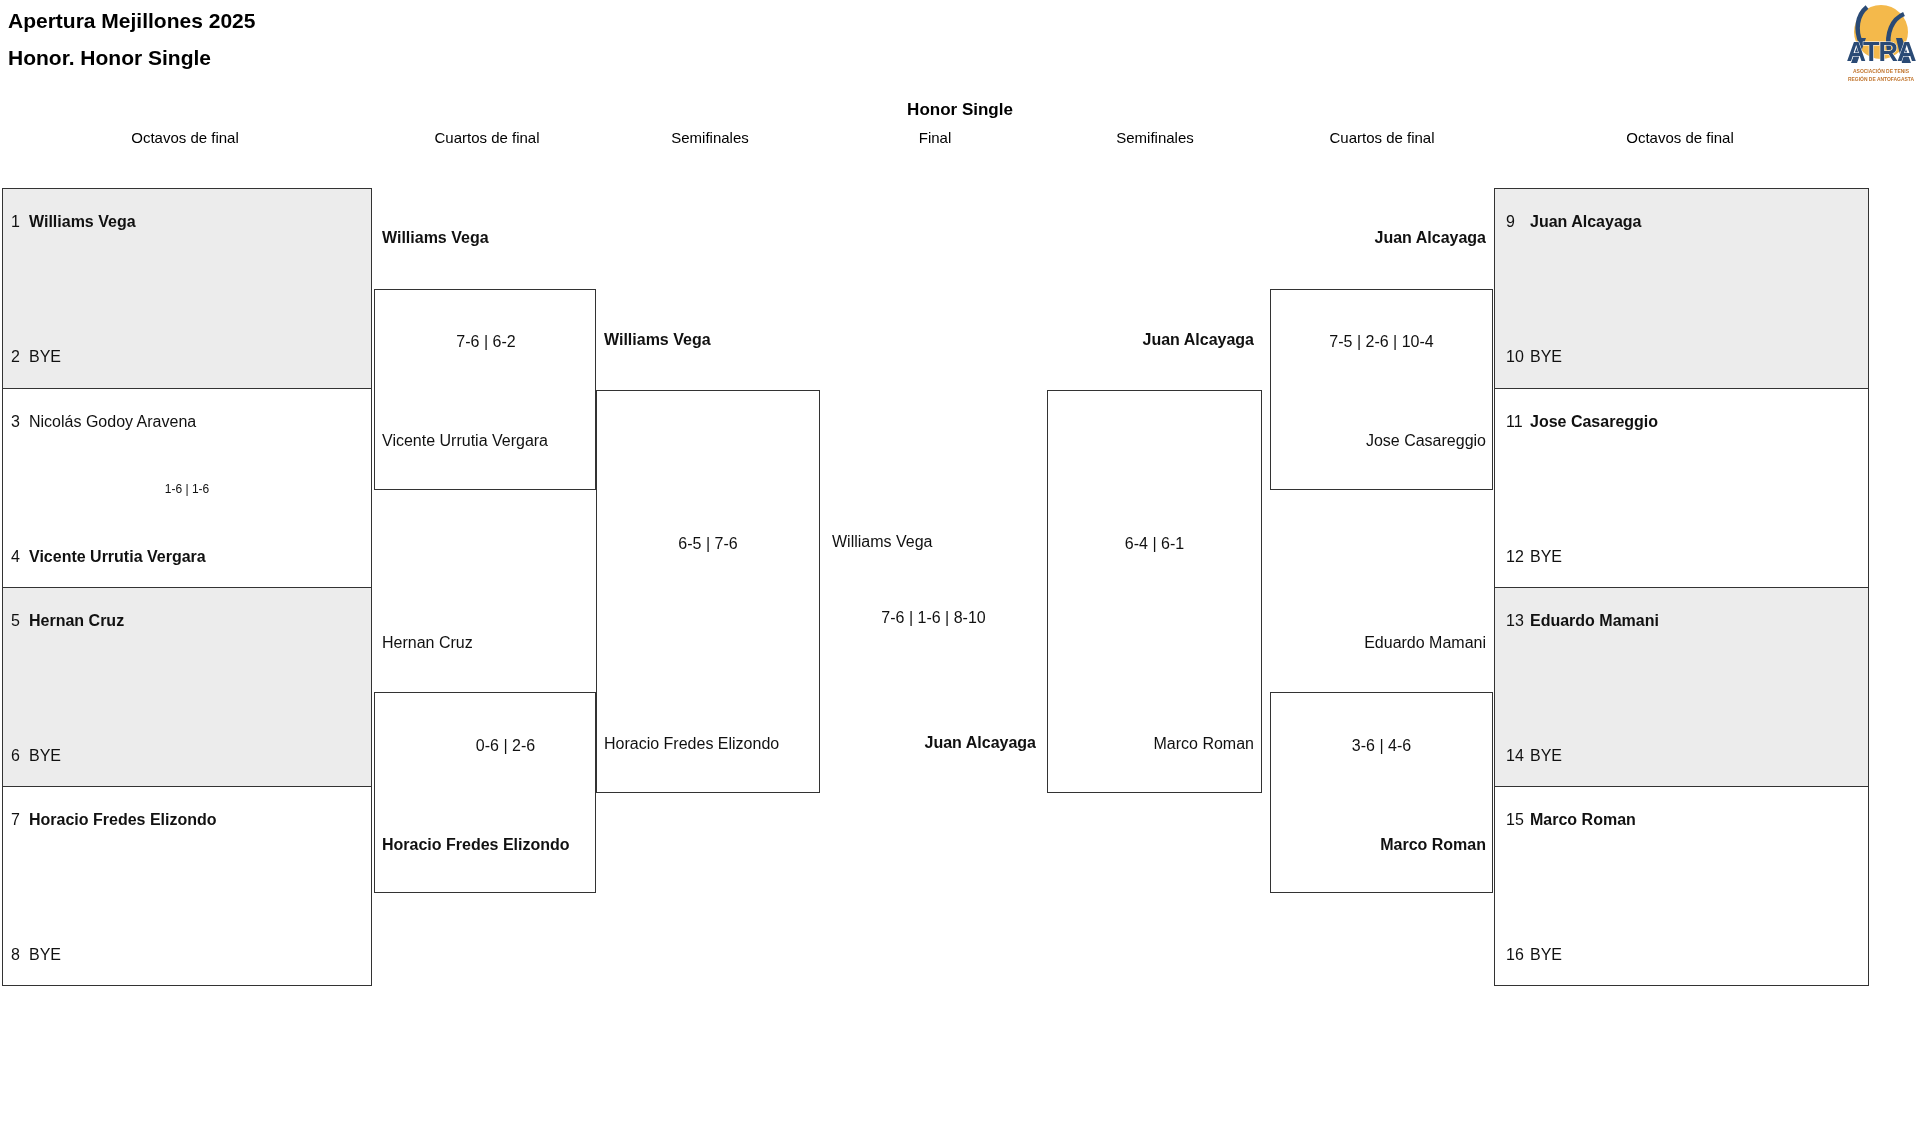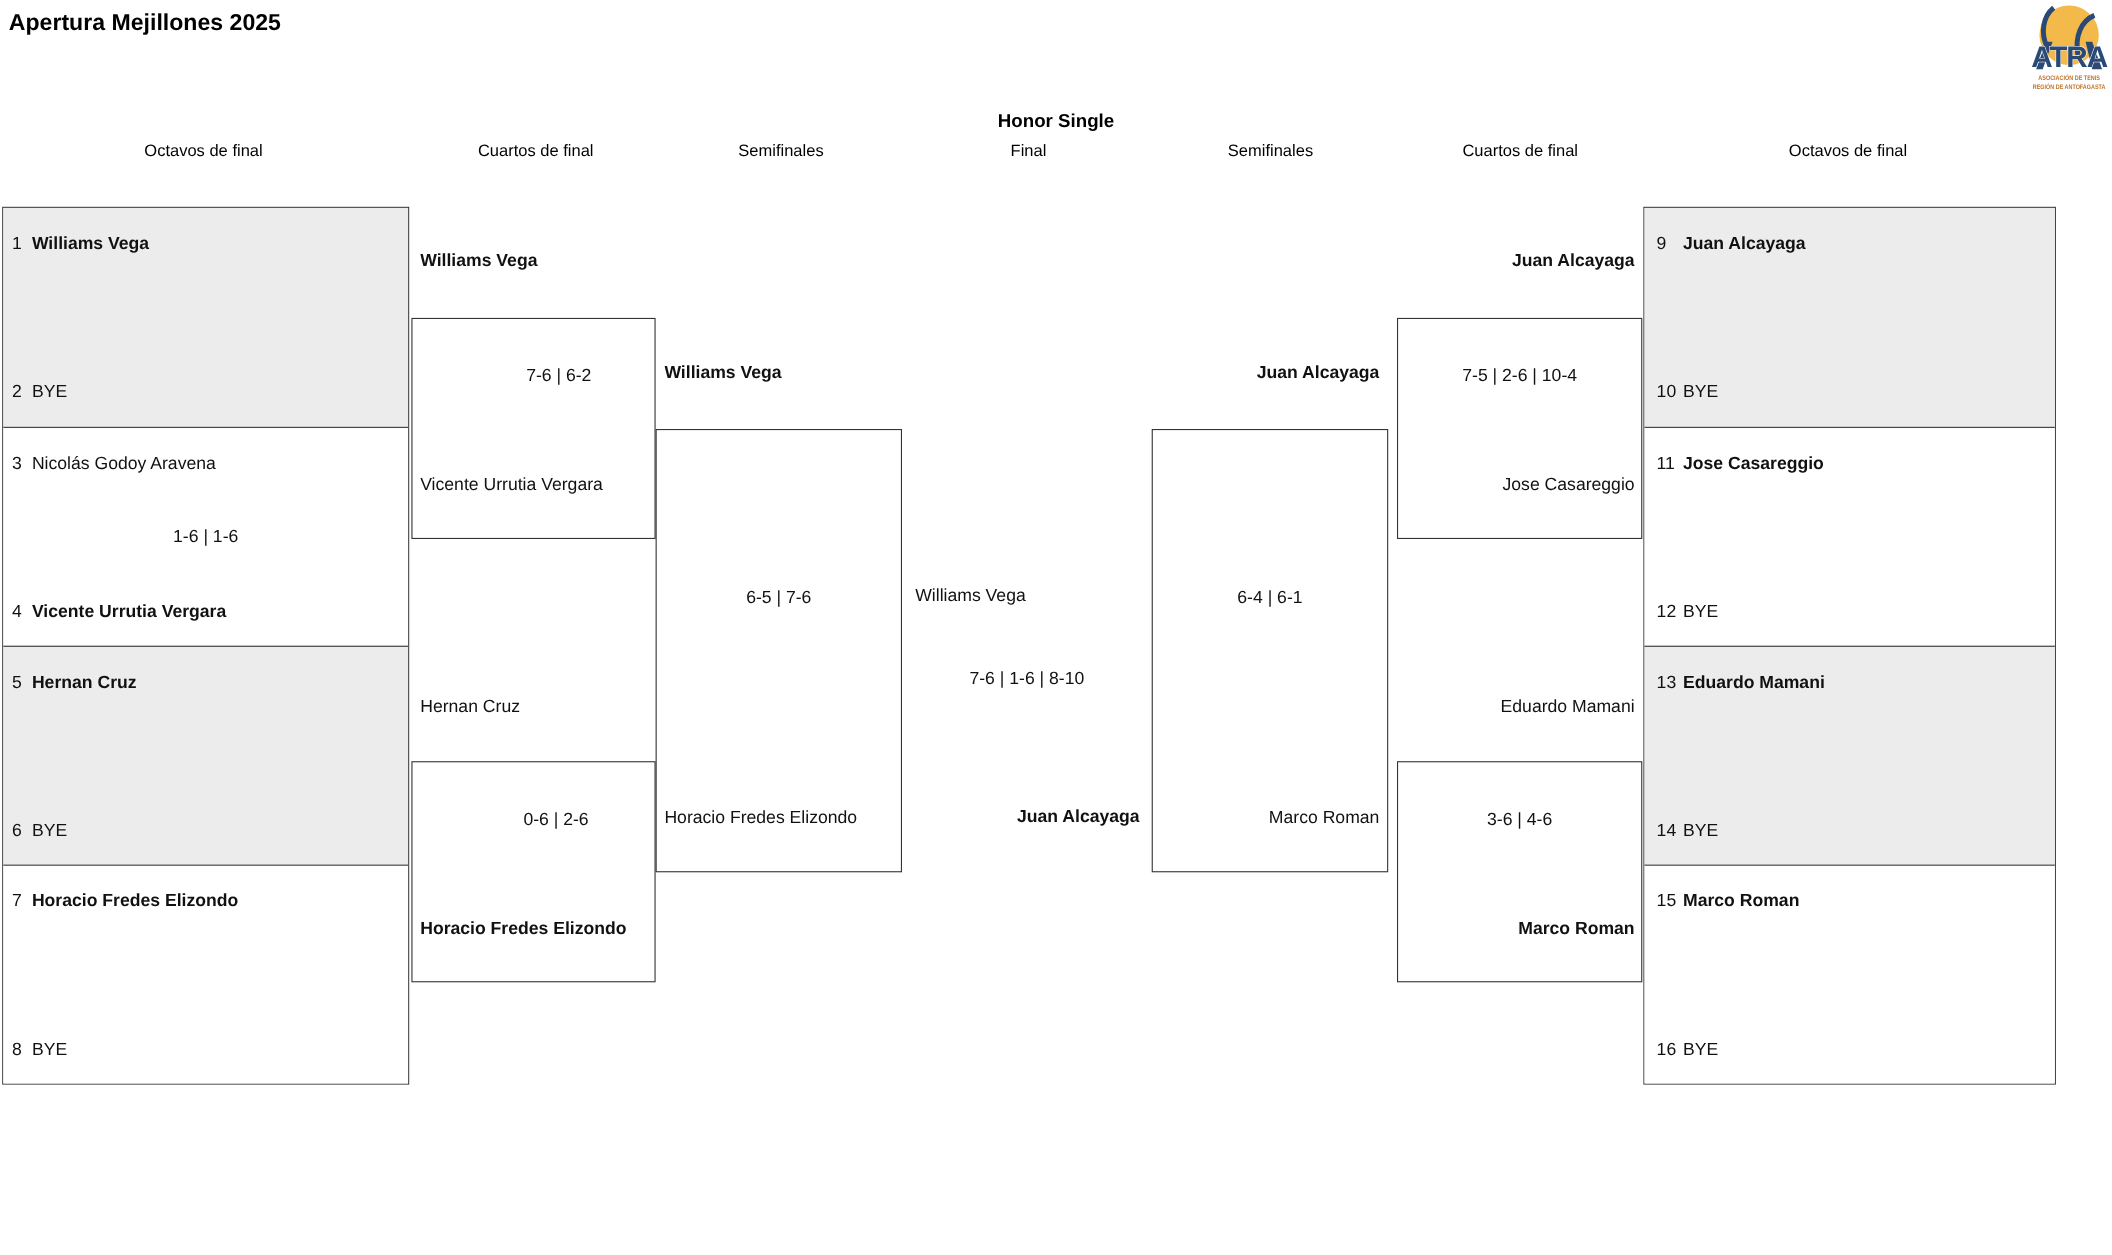--- a/index.html
+++ b/index.html
@@ -12,36 +12,37 @@
   .r16col{position:absolute;border:1.5px solid #333;box-sizing:content-box;}
   .r16cell{position:relative;height:199px;box-sizing:border-box;background:#fff;}
   .r16cell.shaded{background:#ECECEC;}
   .r16cell + .r16cell{border-top:1.5px solid #333;}
   .slot{position:absolute;left:8px;right:3px;height:18px;line-height:18px;display:flex;font-size:16px;white-space:nowrap;overflow:hidden;}
   .slot-top{top:24px;}
   .slot-bottom{top:159px;}
   .seed{flex:none;width:18px;}
   .seed.wide{width:24px;}
   .pname.bold{font-weight:700;}
-  .cellscore{position:absolute;left:0;right:0;top:91px;height:18px;line-height:18px;text-align:center;font-size:16px;}
+  .cellscore{position:absolute;left:0;right:0;top:91px;height:18px;line-height:18px;text-align:center;font-size:12px;}
   
   .mbox{position:absolute;border:1.5px solid #333;box-sizing:border-box;background:transparent;}
   .plabel{position:absolute;height:18px;line-height:18px;font-size:16px;white-space:nowrap;overflow:hidden;}
   .plabel.bold{font-weight:700;}
   .plabel.ralign{text-align:right;}
   .mscore{position:absolute;height:18px;line-height:18px;font-size:16px;text-align:center;white-space:nowrap;}
   .logo{position:absolute;left:1844px;top:2px;}
 </style>
 </head>
 <body>
 
 <div class="page">
 
   <div class="page-title">
     <div>Apertura Mejillones 2025</div>
+    <div>Honor. Honor Single</div>
   </div>
 
   <svg class="logo" width="74" height="84" viewBox="0 0 74 84">
     <circle cx="37" cy="30" r="27" fill="#F4B94B"></circle>
     <path d="M23 5 C13 13 11 28 17 41" stroke="#2A4A75" stroke-width="4.5" fill="none"></path>
     <path d="M60 12 C48 17 42 31 45 48" stroke="#2A4A75" stroke-width="4.5" fill="none"></path>
     <polygon points="7,61 16,36 22,36 13,61" fill="#2A4A75"></polygon>
     <polygon points="52,36 58,36 67,61 58,61" fill="#2A4A75"></polygon>
     <text x="37" y="59" text-anchor="middle" font-size="27" font-weight="800" letter-spacing="-1" fill="#2A4A75" stroke="#ffffff" stroke-width="0.9" paint-order="stroke">ATRA</text>
     <text x="37" y="71" text-anchor="middle" font-size="6" font-weight="700" fill="#C0742C" textLength="56" lengthAdjust="spacingAndGlyphs">ASOCIACIÓN DE TENIS</text>
@@ -140,21 +141,21 @@
       <div class="slot slot-bottom" style="left:11px">
           <span class="seed wide">16</span>
           <span class="pname">BYE</span>
         </div>
     </div>
   </div>
 
   <div class="mbox" style="left:374px;top:289px;width:222px;height:201px"></div>
   <div class="mbox" style="left:374px;top:692px;width:222px;height:201px"></div>
   <div class="plabel bold" style="left:382px;top:229px;width:212px">Williams Vega</div>
-  <div class="mscore" style="left:382px;top:333px;width:252px">7-6 | 6-2</div>
+  <div class="mscore" style="left:360px;top:333px;width:252px">7-6 | 6-2</div>
   <div class="plabel" style="left:382px;top:432px;width:212px">Vicente Urrutia Vergara</div>
   <div class="plabel" style="left:382px;top:634px;width:212px">Hernan Cruz</div>
   <div class="mscore" style="left:374px;top:737px;width:263px">0-6 | 2-6</div>
   <div class="plabel bold" style="left:382px;top:836px;width:212px">Horacio Fredes Elizondo</div>
 
   <div class="mbox" style="left:596px;top:390px;width:224px;height:403px"></div>
   <div class="plabel bold" style="left:604px;top:331px;width:214px">Williams Vega</div>
   <div class="mscore" style="left:596px;top:535px;width:224px">6-5 | 7-6</div>
   <div class="plabel" style="left:604px;top:735px;width:214px">Horacio Fredes Elizondo</div>
 

